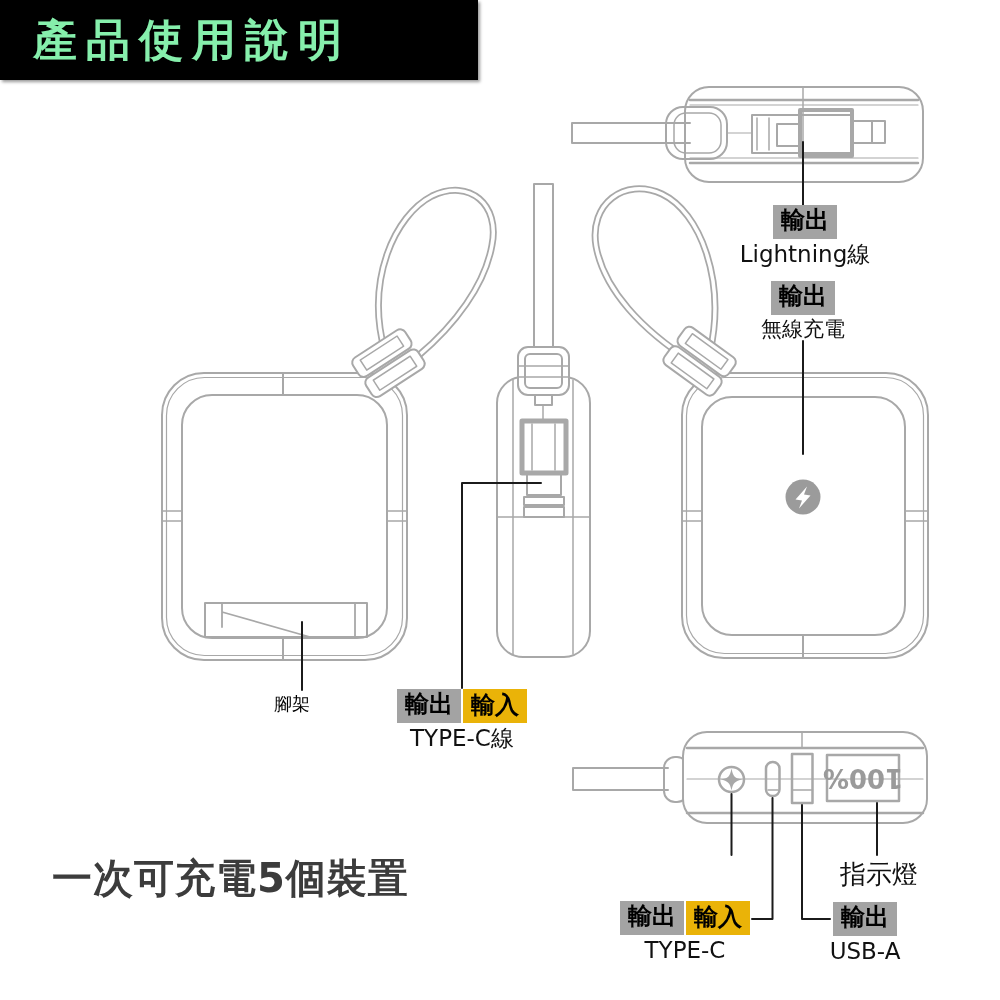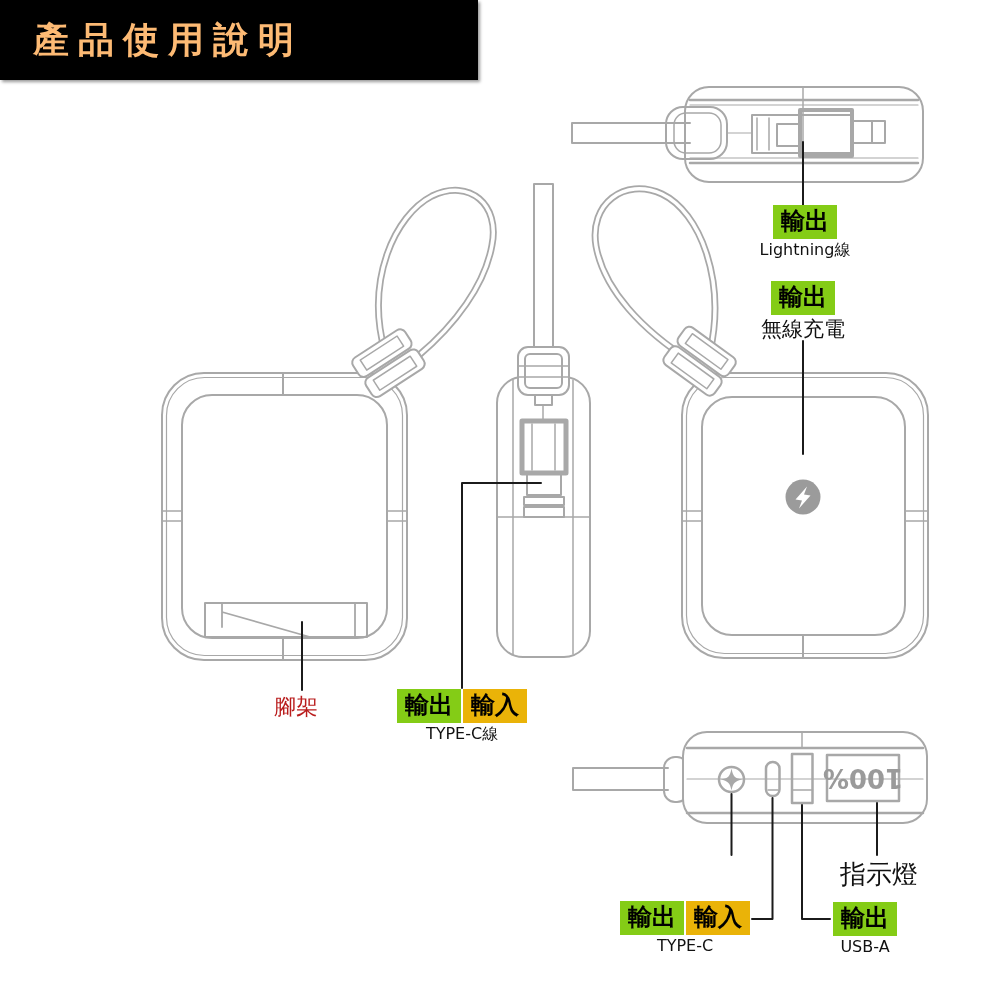--- a/index.html
+++ b/index.html
@@ -7,41 +7,41 @@
     position:relative;width:1000px;height:1000px;background:#ffffff;overflow:hidden;
     font-family:"DejaVu Sans","Liberation Sans",sans-serif;
   }
   
   .banner{
     position:absolute;left:0;top:0;width:478px;height:80px;background:#000;
     box-shadow:2px 2px 3px rgba(0,0,0,.4);
     display:flex;align-items:center;
   }
   .banner-title{
-    color:#fdba74;font-size:36px;font-weight:bold;letter-spacing:9px;
+    color:#86efac;font-size:44px;font-weight:bold;letter-spacing:9px;
     padding-left:33px;white-space:nowrap;
   }
   
   .art{position:absolute;left:0;top:0;}
   
   .label-group{
     position:absolute;width:220px;display:flex;flex-direction:column;
     align-items:center;text-align:center;line-height:1.15;
   }
   .tag-row{display:flex;gap:2px;}
   .tag{
     display:inline-block;padding:3px 8px;font-size:24px;font-weight:600;color:#000;
     white-space:nowrap;
   }
-  .tag.blue{background:#84cc16;}
+  .tag.blue{background:#a3a3a3;font-family:Liberation Mono, monospace;}
   .tag.green{background:#eab308;}
-  .caption{font-size:16px;color:#111;margin-top:2px;white-space:nowrap;}
+  .caption{font-size:23px;color:#111;margin-top:2px;white-space:nowrap;}
   .caption.small{font-size:21px;text-align:right;}
   .plain-label{
-    position:absolute;font-size:22px;color:#b91c1c;white-space:nowrap;
+    position:absolute;font-size:18px;color:#000000;white-space:nowrap;
   }
   .footer-note{
     position:absolute;left:52px;top:851px;font-size:40px;font-weight:700;
     color:#3c3c3c;letter-spacing:1px;white-space:nowrap;
   }
 </style>
 </head>
 <body>
 
 <div class="stage">
@@ -216,14 +216,15 @@
     <span class="caption">TYPE-C</span>
   </div>
 
   <div class="label-group" style="left:755px;top:902px;">
     <div class="tag-row">
       <span class="tag blue">輸出</span>
     </div>
     <span class="caption">USB-A</span>
   </div>
 
+  <div class="footer-note">一次可充電5個裝置</div>
 
 </div>
 
 </body></html>

